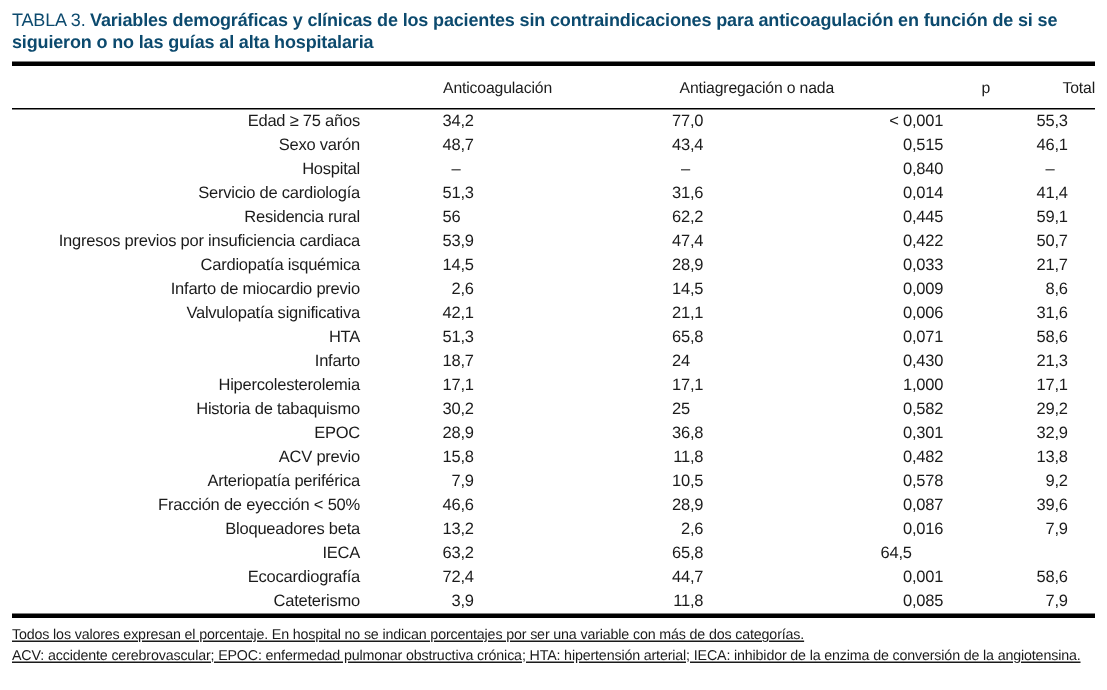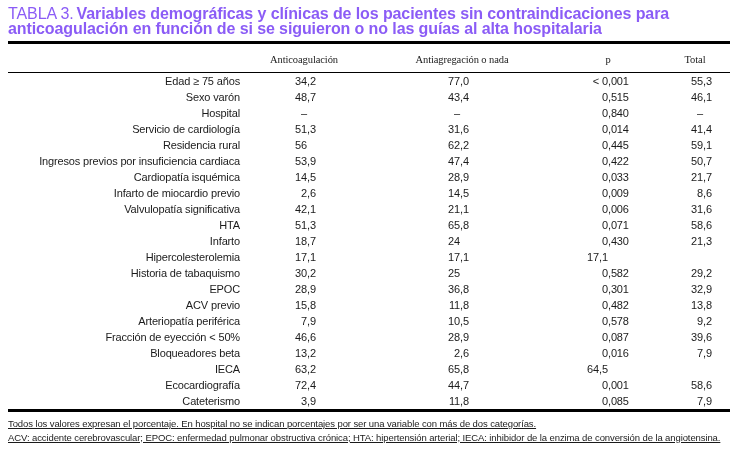--- a/index.html
+++ b/index.html
@@ -9,49 +9,48 @@
     background: #ffffff;
     color: #1b1b1b;
     font-family: "Liberation Sans", sans-serif;
     overflow: hidden;
     box-sizing: border-box;
   }
   .page { padding: 6px 8px 0 8px; }
 
   
   .title {
-    font-size: 16px;
+    font-size: 12px;
     line-height: 15px;
     letter-spacing: -0.1px;
-    color: #8b5cf6;
+    color: #0c4a6e;
   }
   .title .title-label { font-weight: normal; margin-right: 3px; }
   .title .title-text  { font-weight: bold; }
 
   
   .rule-thick { height: 3px; background: #000; margin-top: 5px; }
   .rule-thin  { height: 1px; background: #000; }
   .rule-thick-bottom { height: 3px; background: #000; }
 
   
   .tgrid {
     display: grid;
     grid-template-columns: 232px 128px 188px 104px 70px;
     width: 722px;
   }
 
   
   .thead { height: 28px; align-items: end; }
   .thead .hcell {
     font-size: 10.5px;
-    text-align: center;
+    text-align: right;
     padding-bottom: 7px;
     letter-spacing: -0.1px;
     white-space: nowrap;
-    font-family: Liberation Serif, serif;
   }
 
   
   .trow { height: 16px; line-height: 16px; }
   .trow .cell {
     font-size: 11px;
     letter-spacing: -0.15px;
     white-space: nowrap;
     overflow: visible;
   }
@@ -182,20 +181,21 @@
       <div class="cell num c1"><span class="ip">18</span><span class="fp">,7</span></div>
       <div class="cell num c2"><span class="ip">24</span><span class="fp"></span></div>
       <div class="cell num c3"><span class="ip">0</span><span class="fp">,430</span></div>
       <div class="cell num c4"><span class="ip">21</span><span class="fp">,3</span></div>
     </div>
 
     <div class="tgrid trow">
       <div class="cell label">Hipercolesterolemia</div>
       <div class="cell num c1"><span class="ip">17</span><span class="fp">,1</span></div>
       <div class="cell num c2"><span class="ip">17</span><span class="fp">,1</span></div>
+      <div class="cell num c3"><span class="ip">1</span><span class="fp">,000</span></div>
       <div class="cell num c4"><span class="ip">17</span><span class="fp">,1</span></div>
     </div>
 
     <div class="tgrid trow">
       <div class="cell label">Historia de tabaquismo</div>
       <div class="cell num c1"><span class="ip">30</span><span class="fp">,2</span></div>
       <div class="cell num c2"><span class="ip">25</span><span class="fp"></span></div>
       <div class="cell num c3"><span class="ip">0</span><span class="fp">,582</span></div>
       <div class="cell num c4"><span class="ip">29</span><span class="fp">,2</span></div>
     </div>

